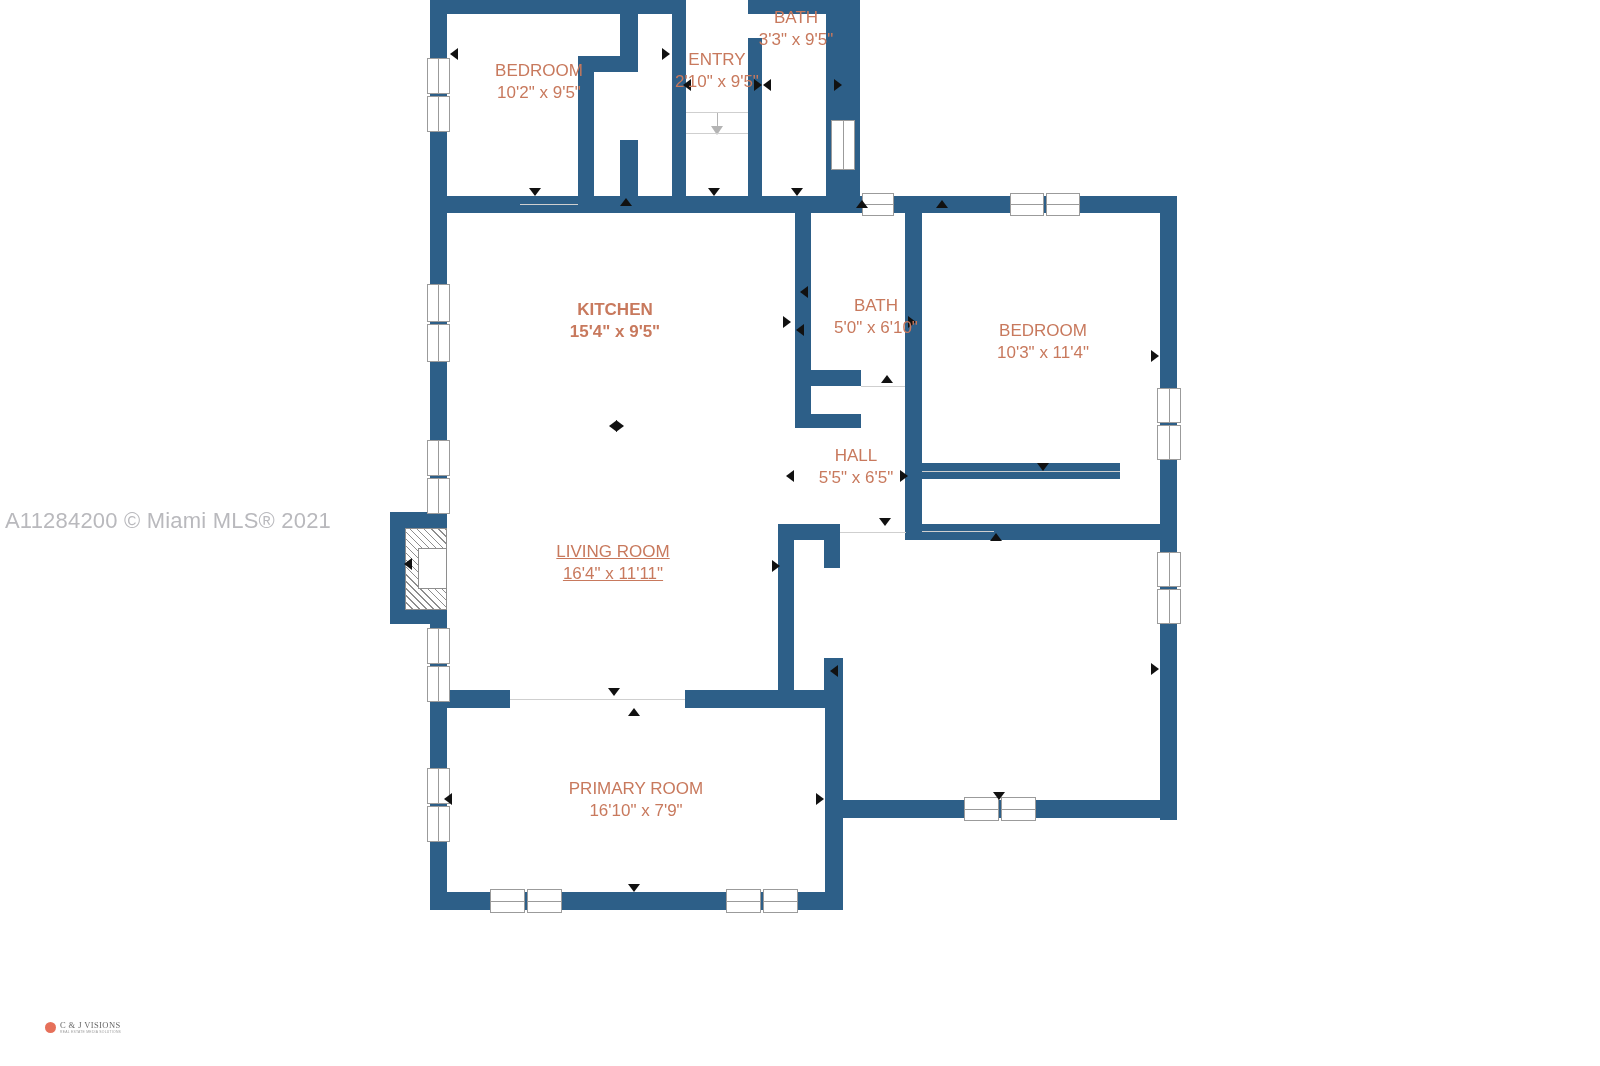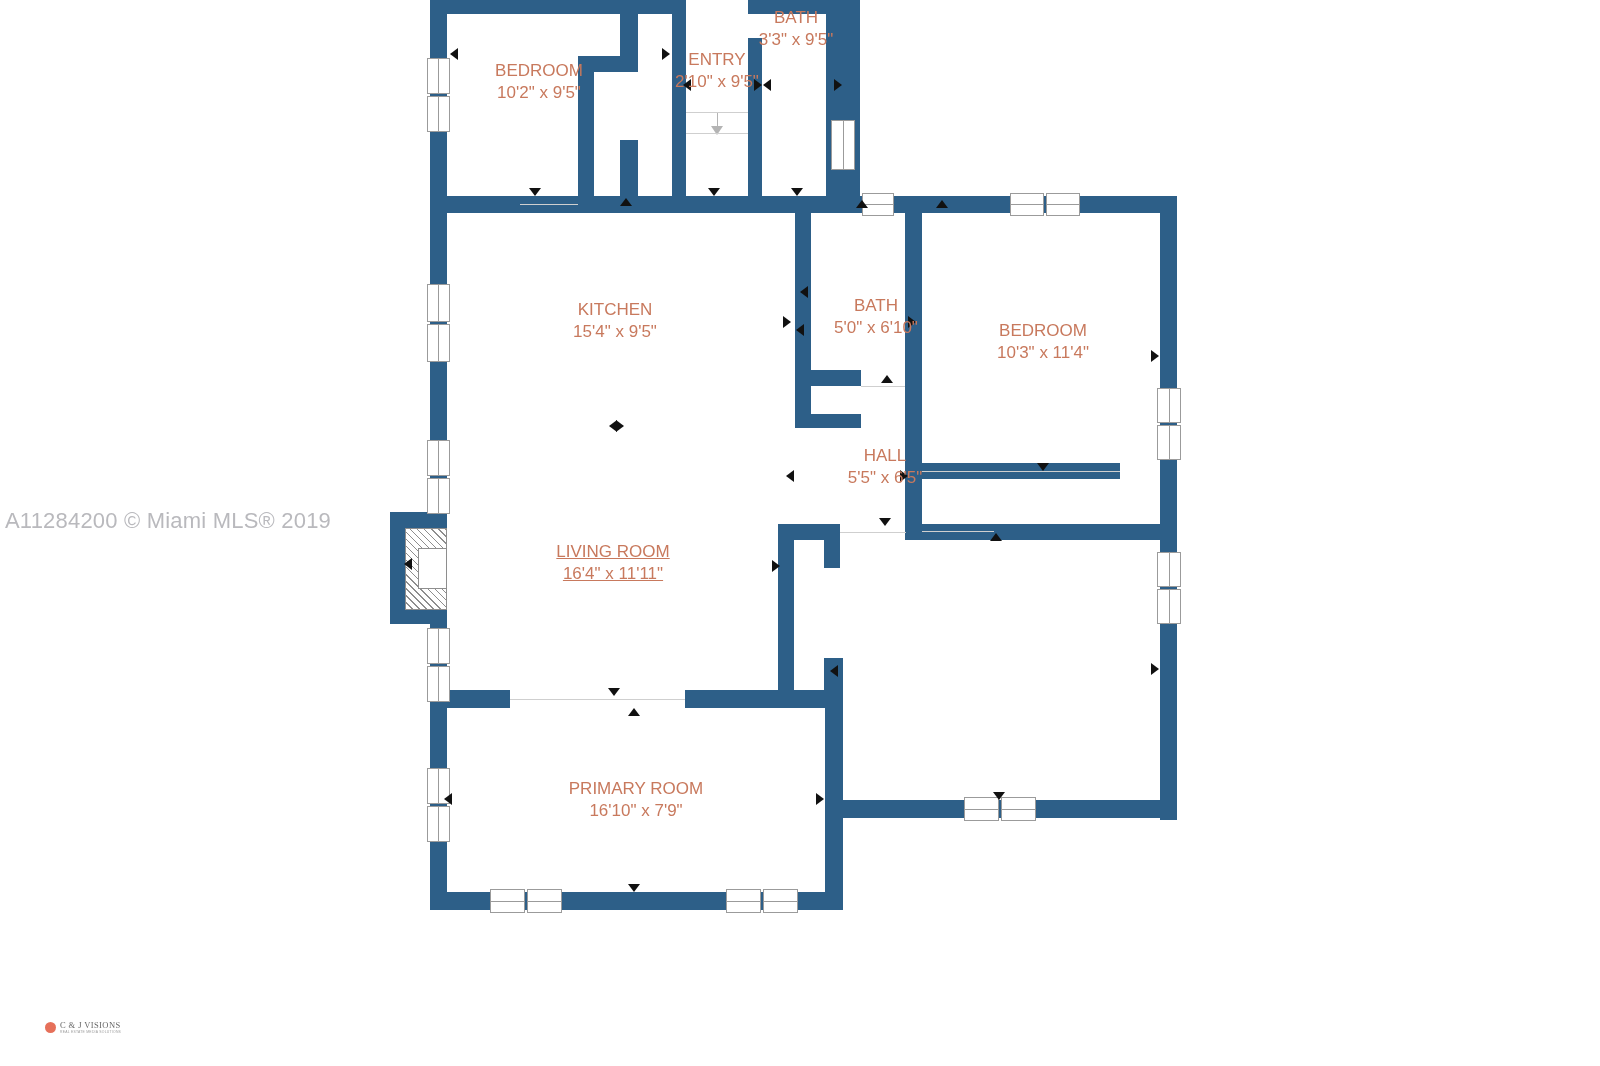--- a/index.html
+++ b/index.html
@@ -243,54 +243,54 @@
     <div class="room-label" style="left:717px;top:49px;">
       <span>ENTRY</span>
       <span class="dims">2'10" x 9'5"</span>
     </div>
 
     <div class="room-label" style="left:796px;top:7px;">
       <span>BATH</span>
       <span class="dims">3'3" x 9'5"</span>
     </div>
 
-    <div class="room-label" style="left:615px;top:299px;">
+    <div class="room-label" style="left:615px;top:299px;font-weight:bold;">
       <span>KITCHEN</span>
       <span class="dims">15'4" x 9'5"</span>
     </div>
 
     <div class="room-label" style="left:876px;top:295px;">
       <span>BATH</span>
       <span class="dims">5'0" x 6'10"</span>
     </div>
 
     <div class="room-label" style="left:1043px;top:320px;">
       <span>BEDROOM</span>
       <span class="dims">10'3" x 11'4"</span>
     </div>
 
-    <div class="room-label" style="left:885px;top:445px;text-align:center;">
+    <div class="room-label" style="left:856px;top:445px;text-align:center;">
       <span>HALL</span>
       <span class="dims">5'5" x 6'5"</span>
     </div>
 
     <div class="room-label" style="left:613px;top:541px;text-decoration:underline;">
       <span>LIVING ROOM</span>
       <span class="dims">16'4" x 11'11"</span>
     </div>
 
 
     <div class="room-label" style="left:636px;top:778px;">
       <span>PRIMARY ROOM</span>
       <span class="dims">16'10" x 7'9"</span>
     </div>
 
   </div>
 
-  <div id="mls-watermark">A11284200 © Miami MLS® 2019</div>
+  <div id="mls-watermark">A11284200 © Miami MLS® 2021</div>
 
   <div id="brand-logo">
     <span class="dot"></span>
     <span class="ltxt">
       <span class="lname">C &amp; J VISIONS</span>
       <span class="ltag">REAL ESTATE MEDIA SOLUTIONS</span>
     </span>
   </div>
 
 

